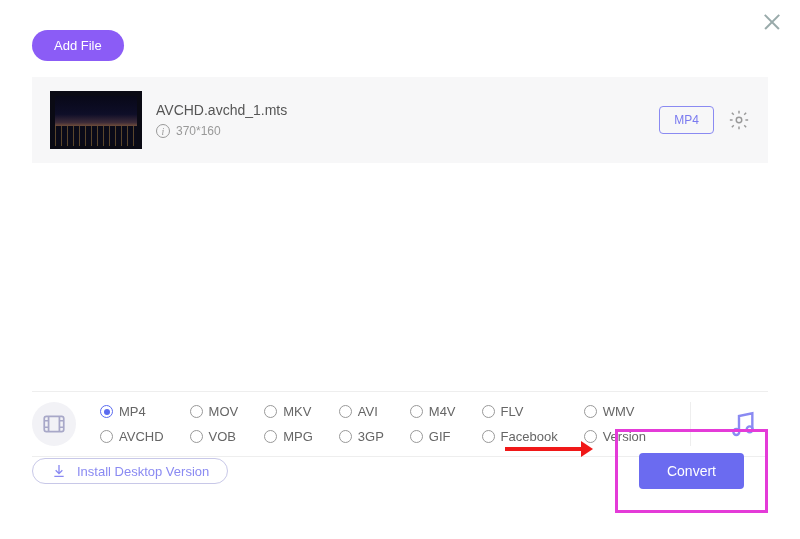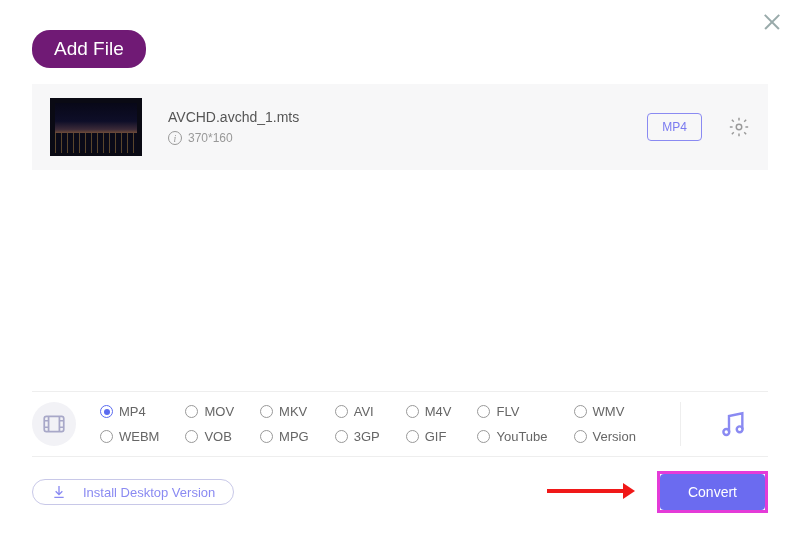--- a/index.html
+++ b/index.html
@@ -26,35 +26,35 @@
       top: 9px;
       left: 0;
       width: 20px;
       height: 1.5px;
       background: #9aa;
     }
     .close-x::before { transform: rotate(45deg); }
     .close-x::after { transform: rotate(-45deg); }
     .add-file-btn {
       margin: 30px 0 16px 32px;
-      background: #701a75;
+      background: #8b5cf6;
       color: #fff;
       border: none;
       border-radius: 18px;
       padding: 8px 22px;
-      font-size: 19px;
+      font-size: 13px;
       cursor: pointer;
     }
     .file-row {
       margin: 0 32px;
       background: #f7f7f8;
       display: flex;
       align-items: center;
       padding: 14px 18px;
-      gap: 26px;
+      gap: 14px;
     }
     .movie-thumb {
       width: 92px;
       height: 58px;
       background: #0a0a14;
       position: relative;
       overflow: hidden;
       flex-shrink: 0;
     }
     .movie-thumb::before {
@@ -195,42 +195,42 @@
       justify-content: space-between;
     }
     .install-btn {
       border: 1px solid #c8c8e8;
       border-radius: 20px;
       padding: 4px 18px;
       color: #8a8af2;
       background: none;
       display: flex;
       align-items: center;
-      gap: 16px;
+      gap: 10px;
       font-size: 13px;
       cursor: pointer;
     }
     .arrow {
       position: absolute;
       width: 78px; height: 4px;
       background: #f01818;
       left: 566px;
       top: 15px;
     }
     .arrow::after {
       content: "";
       position: absolute;
       right: -10px; top: -6px;
       border-left: 12px solid #f01818;
       border-top: 8px solid transparent;
       border-bottom: 8px solid transparent;
     }
     .convert-wrap {
       border: 3px solid #e43bd8;
-      padding: 0;
+      padding: 21px;
       display: inline-flex;
     }
     .convert-btn {
       background: #6b6bf0;
       color: #fff;
       border: none;
       border-radius: 4px;
       padding: 10px 28px;
       font-size: 14px;
       cursor: pointer;
@@ -292,41 +292,41 @@
     <label class="opt">
         <span class="radio"></span>
         <span>FLV</span>
       </label>
     <label class="opt">
         <span class="radio"></span>
         <span>WMV</span>
       </label>
     <label class="opt">
         <span class="radio"></span>
-        <span>WEBM</span>
+        <span>AVCHD</span>
       </label>
     <label class="opt">
         <span class="radio"></span>
         <span>VOB</span>
       </label>
     <label class="opt">
         <span class="radio"></span>
         <span>MPG</span>
       </label>
     <label class="opt">
         <span class="radio"></span>
         <span>3GP</span>
       </label>
     <label class="opt">
         <span class="radio"></span>
         <span>GIF</span>
       </label>
     <label class="opt">
         <span class="radio"></span>
-        <span>YouTube</span>
+        <span>Facebook</span>
       </label>
     <label class="opt">
         <span class="radio"></span>
         <span>Version</span>
       </label>
   </div>
   <div class="vdiv"></div>
   <svg class="music-icon" viewBox="0 0 24 24" fill="none" stroke="currentColor" stroke-width="1.8">
     <path d="M9 18V6l10-2v12"></path>
     <circle cx="7" cy="18" r="2.2"></circle>

